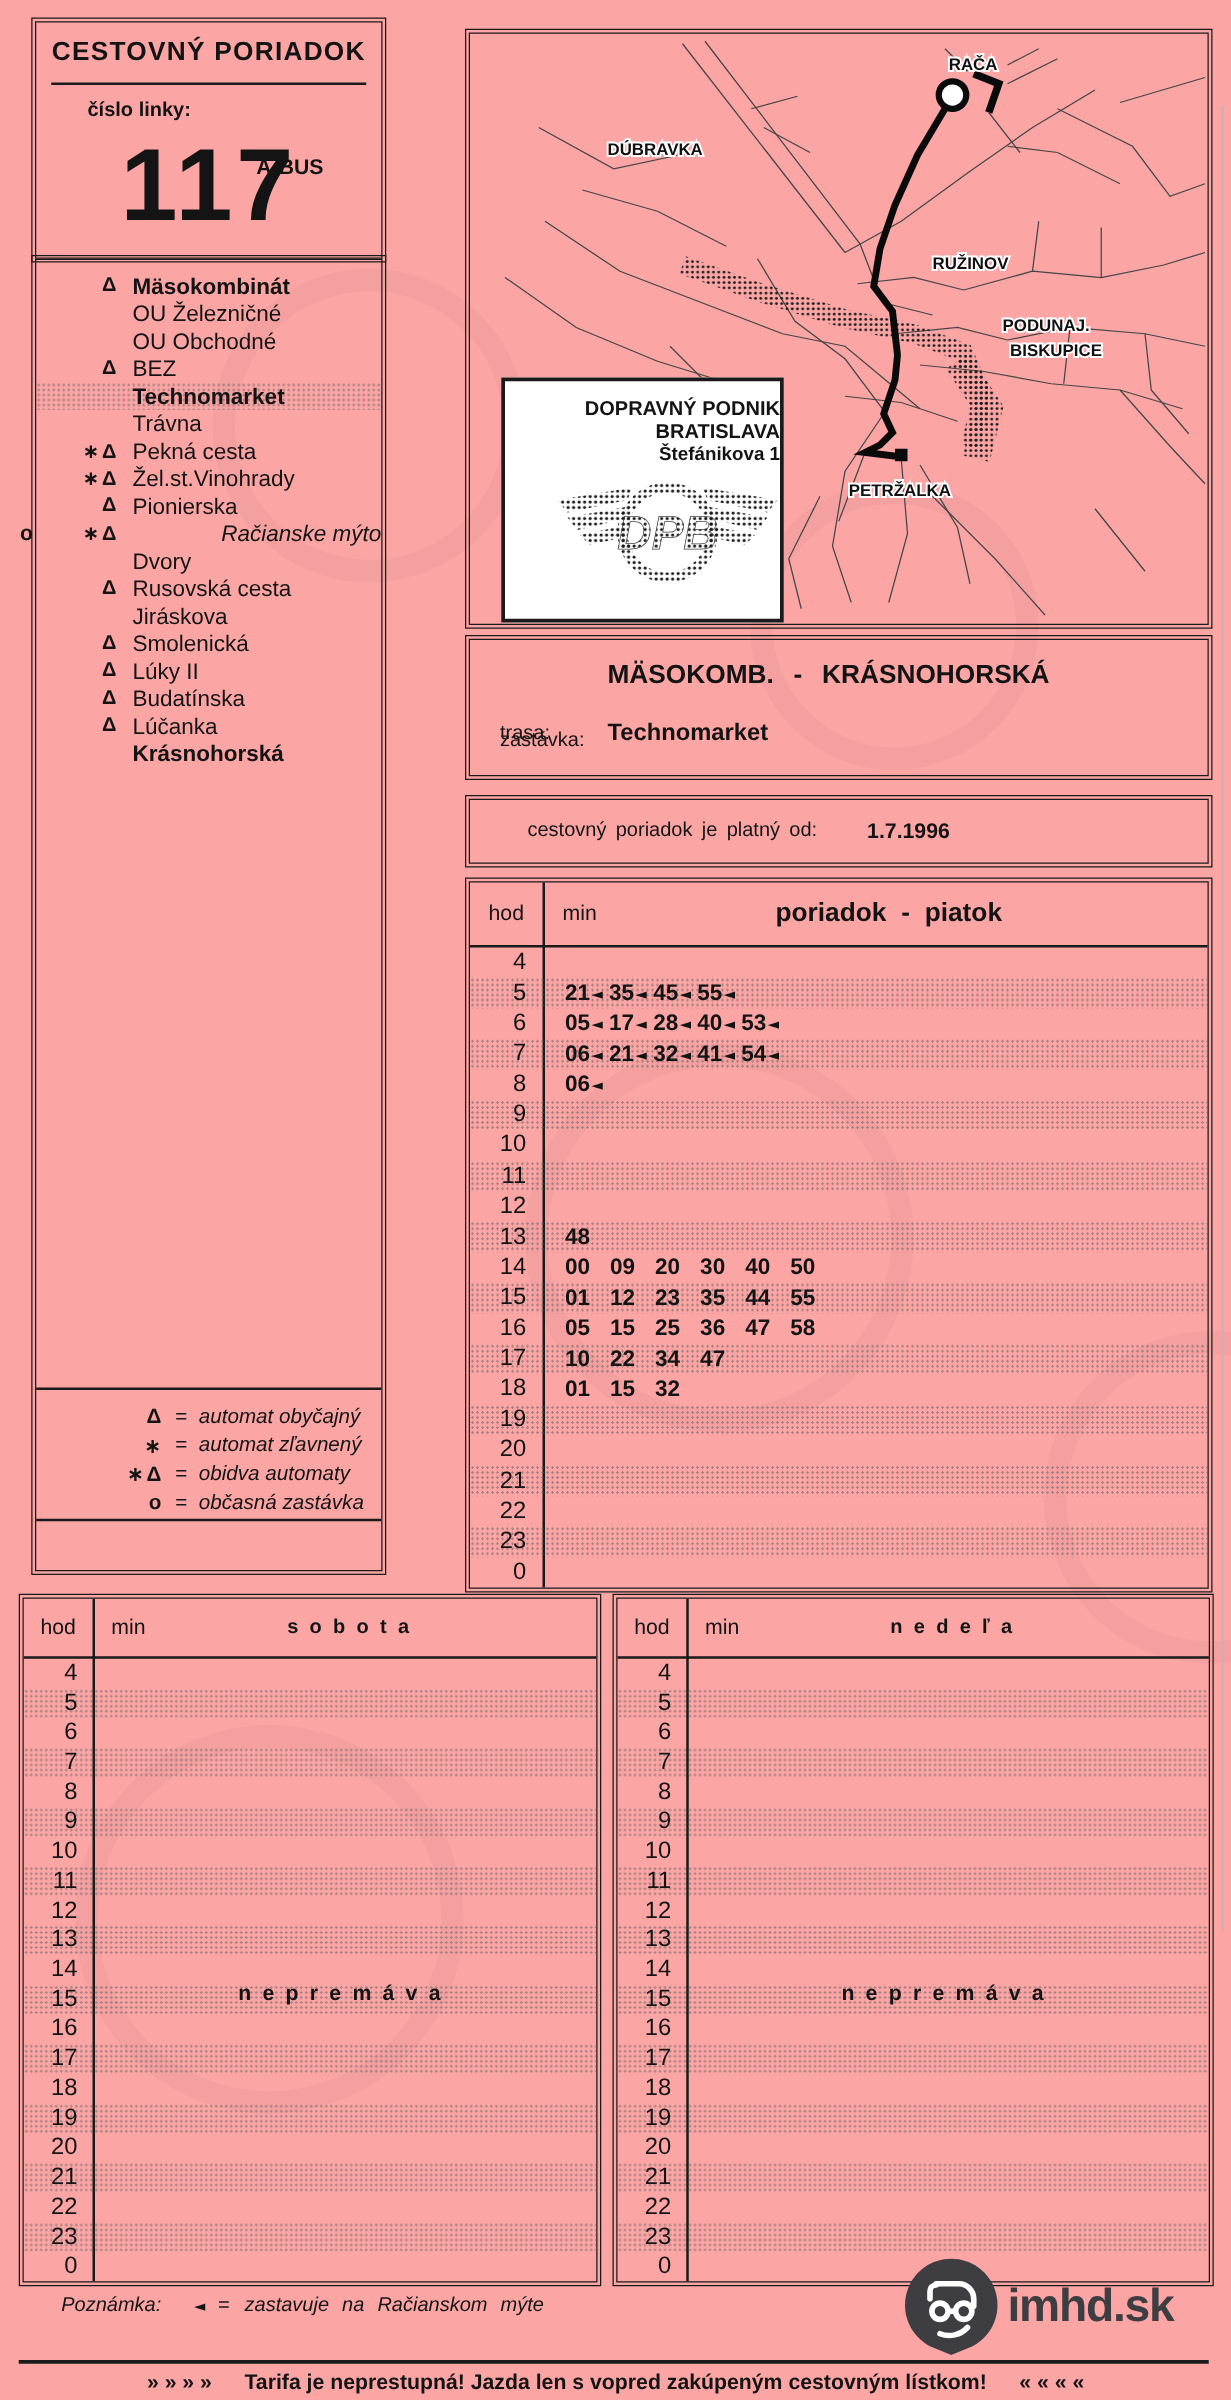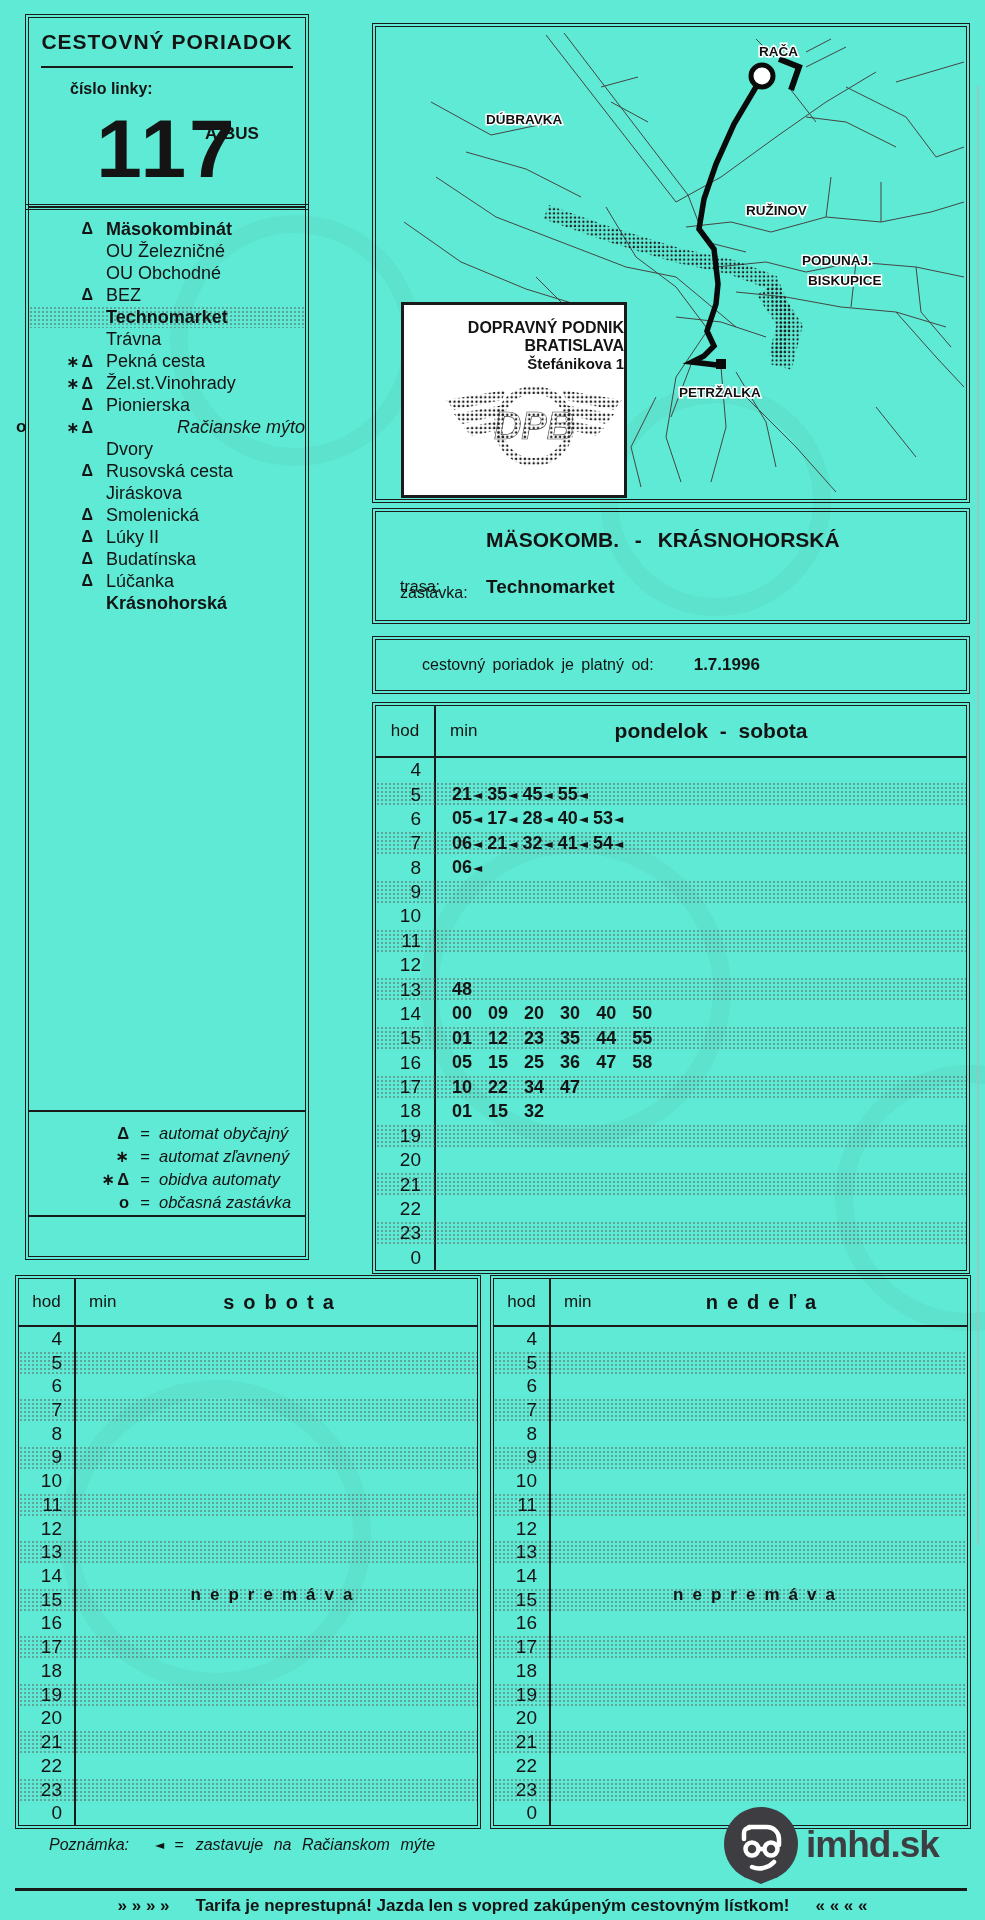--- a/index.html
+++ b/index.html
@@ -1,16 +1,16 @@
 <!DOCTYPE html>
 <html lang="sk"><head>
 <meta charset="utf-8">
 <style>
   html,body{margin:0;padding:0;background:#ddd;}
-  #page{position:relative;width:985px;height:1920px;background:#5eead4;overflow:hidden;
+  #page{position:relative;width:985px;height:1920px;background:#fca5a5;overflow:hidden;
         font-family:"Liberation Sans","DejaVu Sans",sans-serif;color:#141414;}
   .box{position:absolute;border:4px double #1a1a1a;background:rgba(255,255,255,0);}
   .bold{font-weight:bold}.italic{font-style:italic}
   .shade{background-image:radial-gradient(circle,rgba(95,95,95,.5) 1px,rgba(0,0,0,0) 1.15px);background-size:4px 4px;}
 
   
   .wm{position:absolute;border-radius:50%;border:18px solid #333;opacity:.04;pointer-events:none;}
 
   
   #hdr-title{position:absolute;left:0;right:0;top:12px;text-align:center;font-weight:bold;font-size:21px;letter-spacing:1px;}
@@ -66,21 +66,21 @@
   .mcell{flex:1;padding-left:18px;font-weight:bold;font-size:18px;white-space:nowrap;}
   .m{margin-right:16px;}
   .m.tight{margin-right:5px;}
   .arr{font-size:12px;margin-left:1px;font-family:"DejaVu Sans",sans-serif;vertical-align:1px;font-weight:bold;}
 
   #wk .vline{left:58px;} #wk .hod-h{left:0;width:58px;line-height:50px;} #wk .min-h{left:74px;line-height:50px;}
   #wk .ttl{left:90px;right:10px;line-height:50px;font-size:21px;word-spacing:6px;}
   #wk .head-rule{top:50px;} #wk .rows{top:52px;bottom:0;} #wk .hcell{width:58px;padding-right:13px;}
 
   .daytable .vline{left:55px;} .daytable .hod-h{left:0;width:55px;line-height:46px;} .daytable .min-h{left:70px;line-height:46px;}
-  .daytable .ttl{left:80px;right:10px;line-height:46px;font-size:20px;letter-spacing:9px;}
+  .daytable .ttl{left:80px;right:10px;line-height:46px;font-size:16px;letter-spacing:9px;}
   .daytable .head-rule{top:46px;} .daytable .rows{top:48px;bottom:0;} .daytable .hcell{width:55px;padding-right:12px;}
   .np-note{position:absolute;top:306px;left:70px;right:14px;text-align:center;font-weight:bold;font-size:17px;letter-spacing:9px;}
 
   
   #footnote{position:absolute;left:25px;top:1836px;font-size:16px;font-style:italic;display:flex;align-items:center;margin-left:24px;}
   #footnote .fn-sym{font-style:normal;font-size:12px;margin:0 10px 0 26px;font-family:"DejaVu Sans",sans-serif;}
   #footnote .fn-eq{margin-right:12px;}
   #footnote .fn-text{word-spacing:6px;}
   #imhd{position:absolute;left:722px;top:1805px;display:flex;align-items:center;}
   #imhd-text{font-weight:bold;font-size:37px;color:#3e3e42;margin-left:6px;letter-spacing:-1px;}
@@ -317,21 +317,21 @@
   </div>
 
   <div class="box" id="valid-box" style="left:372px;top:636px;width:590px;height:50px;">
     <span id="valid-label">cestovný poriadok je platný od:</span>
     <span id="valid-date">1.7.1996</span>
   </div>
 
   <div class="box ttable" id="wk" style="left:372px;top:702px;width:590px;height:564px;">
     <div class="hod-h">hod</div>
     <div class="min-h">min</div>
-    <div class="ttl">pondelok - sobota</div>
+    <div class="ttl">poriadok - piatok</div>
     <div class="vline"></div>
     <div class="head-rule"></div>
     <div class="rows">
         <div class="trow">
           <div class="hcell">4</div>
           <div class="mcell"></div>
         </div>
         <div class="trow shade">
           <div class="hcell">5</div>
           <div class="mcell"><span class="m tight">21<span class="arr">◄</span></span><span class="m tight">35<span class="arr">◄</span></span><span class="m tight">45<span class="arr">◄</span></span><span class="m tight">55<span class="arr">◄</span></span></div>

